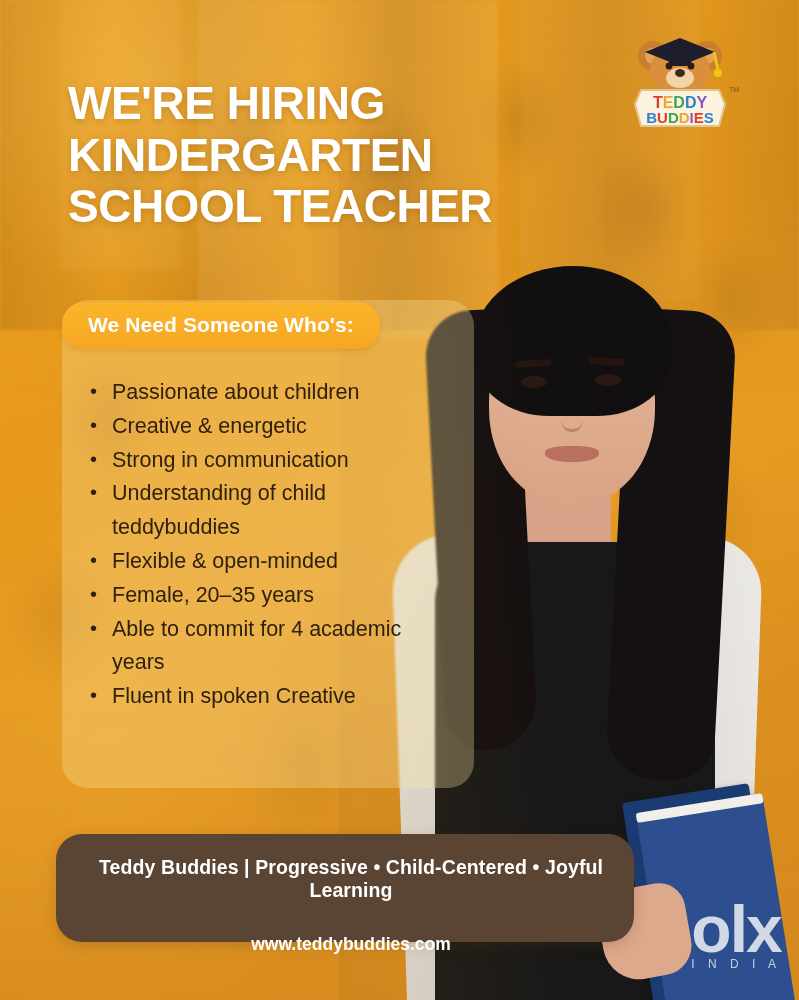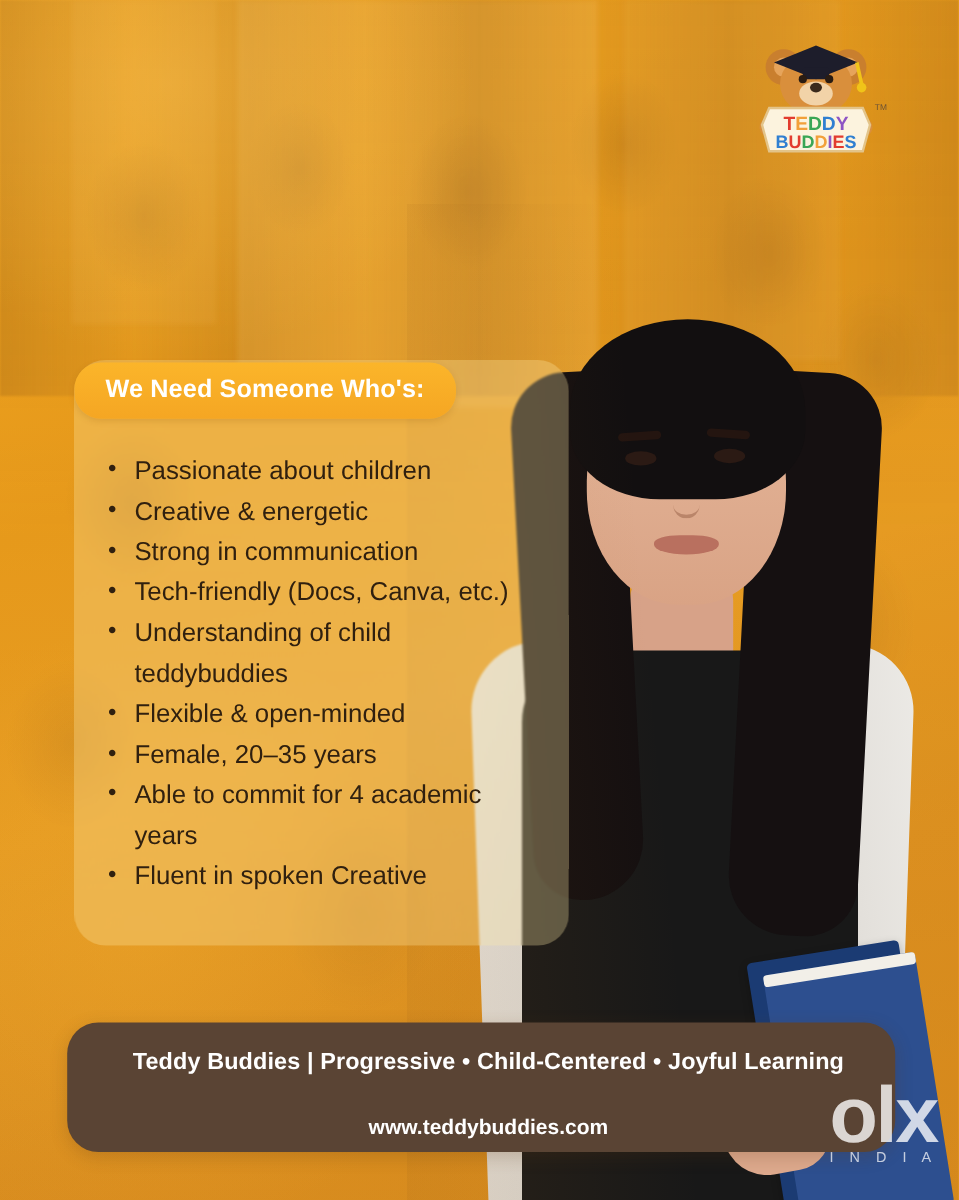--- a/index.html
+++ b/index.html
@@ -237,22 +237,22 @@
   .m-shade {
     position: absolute; inset: 0;
     background: linear-gradient(265deg, rgba(0,0,0,0) 55%, rgba(160,100,25,.14) 100%);
     pointer-events: none;
   }
 
   
   .footer {
     position: absolute;
     left: 56px;
-    bottom: 40px;
-    width: 690px;
+    bottom: 58px;
+    width: 578px;
     height: 108px;
     background: #5a4434;
     border-radius: 26px;
     color: #ffffff;
     text-align: center;
     padding-top: 22px;
     box-shadow: 0 4px 14px rgba(90,55,20,.22);
     padding-left: 12px;
   }
   .footer .f1 {
@@ -317,20 +317,25 @@
     <div class="m-lips"></div>
     <div class="m-books">
       <div class="m-book1"></div>
       <div class="m-book2"></div>
       <div class="m-book-edge"></div>
     </div>
     <div class="m-hand"></div>
     <div class="m-shade"></div>
   </div>
 
+  <div class="headline">
+    <span class="l1">WE'RE HIRING</span>
+    <span class="l2">KINDERGARTEN</span>
+    <span class="l3">SCHOOL TEACHER</span>
+  </div>
 
   <div class="logo">
     <svg width="140" height="120" viewBox="0 0 140 120" aria-hidden="true">
 
       <circle cx="42" cy="30" r="15" fill="#c97f2e"></circle>
       <circle cx="42" cy="30" r="8" fill="#e6a45b"></circle>
       <circle cx="96" cy="30" r="15" fill="#c97f2e"></circle>
       <circle cx="96" cy="30" r="8" fill="#e6a45b"></circle>
 
       <ellipse cx="69" cy="44" rx="30" ry="26" fill="#d98f3c"></ellipse>
@@ -359,21 +364,20 @@
       <text x="118" y="66" font-family="Liberation Sans, sans-serif" font-size="7" fill="#6a5236">TM</text>
     </svg>
   </div>
 
   <div class="card"></div>
   <div class="card-title">We Need Someone Who's:</div>
   <ul class="req-list">
     <li>Passionate about children</li>
     <li>Creative &amp; energetic</li>
     <li>Strong in communication</li>
-    <li>Tech-friendly (Docs, Canva, etc.)</li>
     <li>Understanding of child teddybuddies</li>
     <li>Flexible &amp; open-minded</li>
     <li>Female, 20–35 years</li>
     <li>Able to commit for 4 academic years</li>
     <li>Fluent in spoken Creative</li>
   </ul>
 
   <div class="footer">
     <div class="f1">Teddy Buddies | Progressive • Child-Centered • Joyful Learning</div>
     <div class="f2">www.teddybuddies.com</div>

